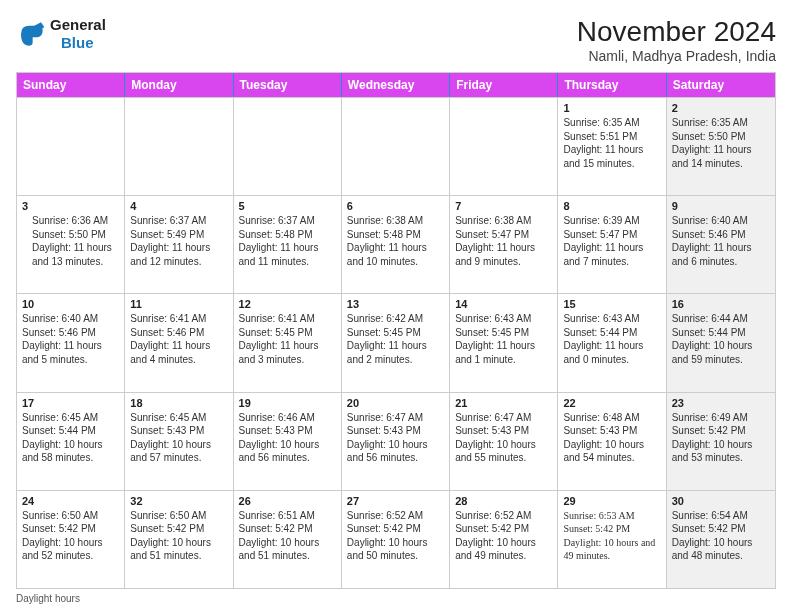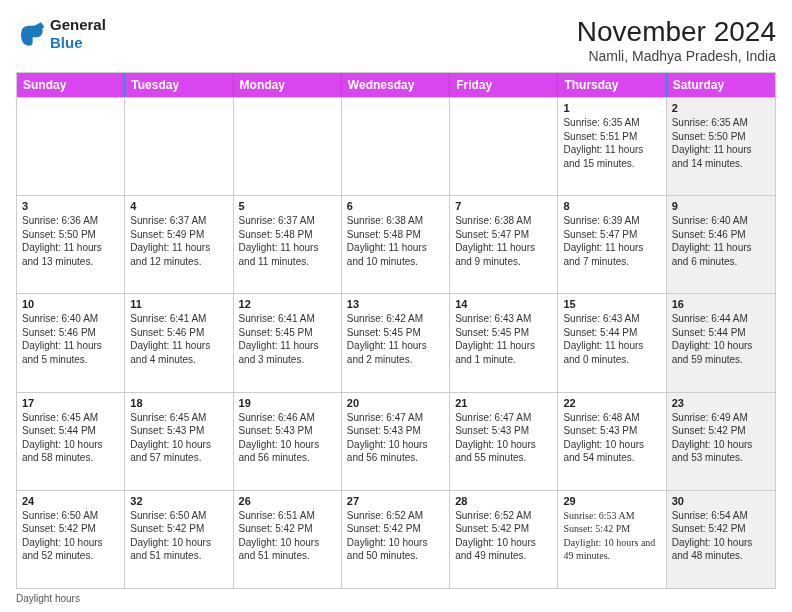--- a/index.html
+++ b/index.html
@@ -29,20 +29,21 @@
       gap: 4px;
     }
     .logo-text {
       font-size: 15px;
       font-weight: bold;
       line-height: 1.2;
       color: #222;
     }
     .logo-text span {
       color: #1a7abf;
+      margin-left: 11px;
     }
     .logo-icon {
       width: 30px;
       height: 30px;
     }
     .title-block {
       text-align: right;
       margin-left: 22px;
     }
     .title-block h1 {
@@ -132,22 +133,22 @@
     </div>
     <div class="title-block">
       <h1>November 2024</h1>
       <h2>Namli, Madhya Pradesh, India</h2>
     </div>
   </div>
 
   <div class="calendar">
     <div class="cal-header" id="cal-header">
         <div class="cal-header-cell">Sunday</div>
+        <div class="cal-header-cell">Monday</div>
         <div class="cal-header-cell">Tuesday</div>
-        <div class="cal-header-cell">Monday</div>
         <div class="cal-header-cell">Wednesday</div>
         <div class="cal-header-cell">Friday</div>
         <div class="cal-header-cell">Thursday</div>
         <div class="cal-header-cell">Saturday</div>
       </div>
     <div class="cal-body" id="cal-body">
         <div class="cal-week">
           <div class="cal-cell empty"></div>
           <div class="cal-cell empty"></div>
           <div class="cal-cell empty"></div>
@@ -162,21 +163,21 @@
           <div class="cal-cell shaded">
             <div class="day-num">2</div>
             <div class="day-info" style="white-space: pre-wrap;">Sunrise: 6:35 AM
 Sunset: 5:50 PM
 Daylight: 11 hours and 14 minutes.</div>
           </div>
         </div>
         <div class="cal-week">
           <div class="cal-cell">
             <div class="day-num">3</div>
-            <div class="day-info" style="white-space: pre-wrap;">Sunrise: 6:36 AM
+            <div class="day-info" style="white-space: pre-wrap; margin-left: 10px;">Sunrise: 6:36 AM
 Sunset: 5:50 PM
 Daylight: 11 hours and 13 minutes.</div>
           </div>
           <div class="cal-cell">
             <div class="day-num">4</div>
             <div class="day-info" style="white-space: pre-wrap;">Sunrise: 6:37 AM
 Sunset: 5:49 PM
 Daylight: 11 hours and 12 minutes.</div>
           </div>
           <div class="cal-cell">

